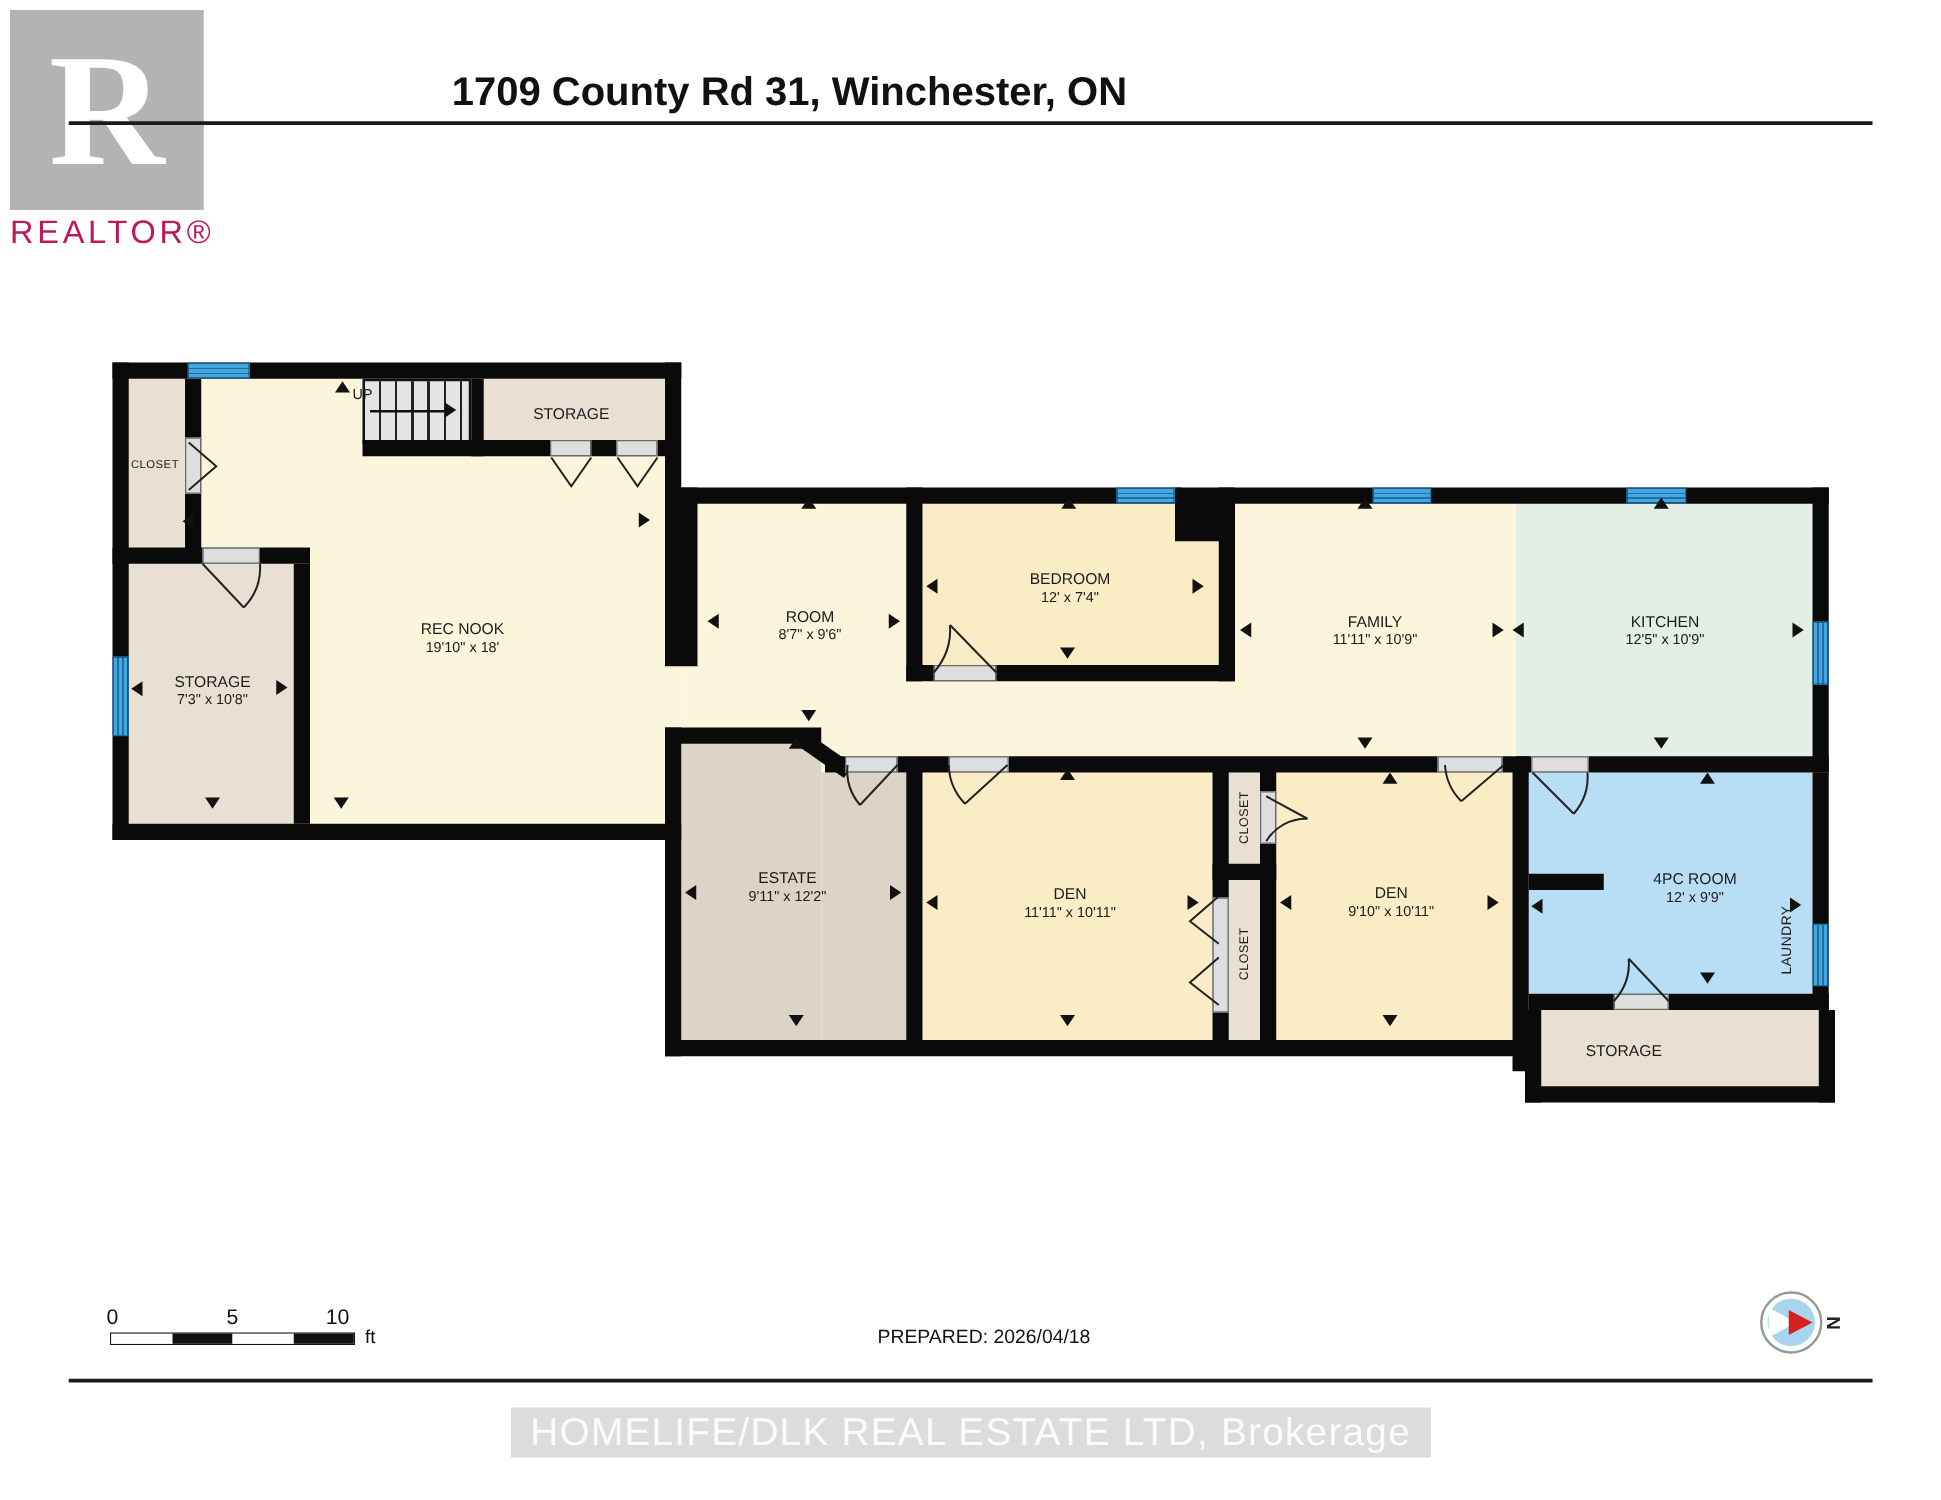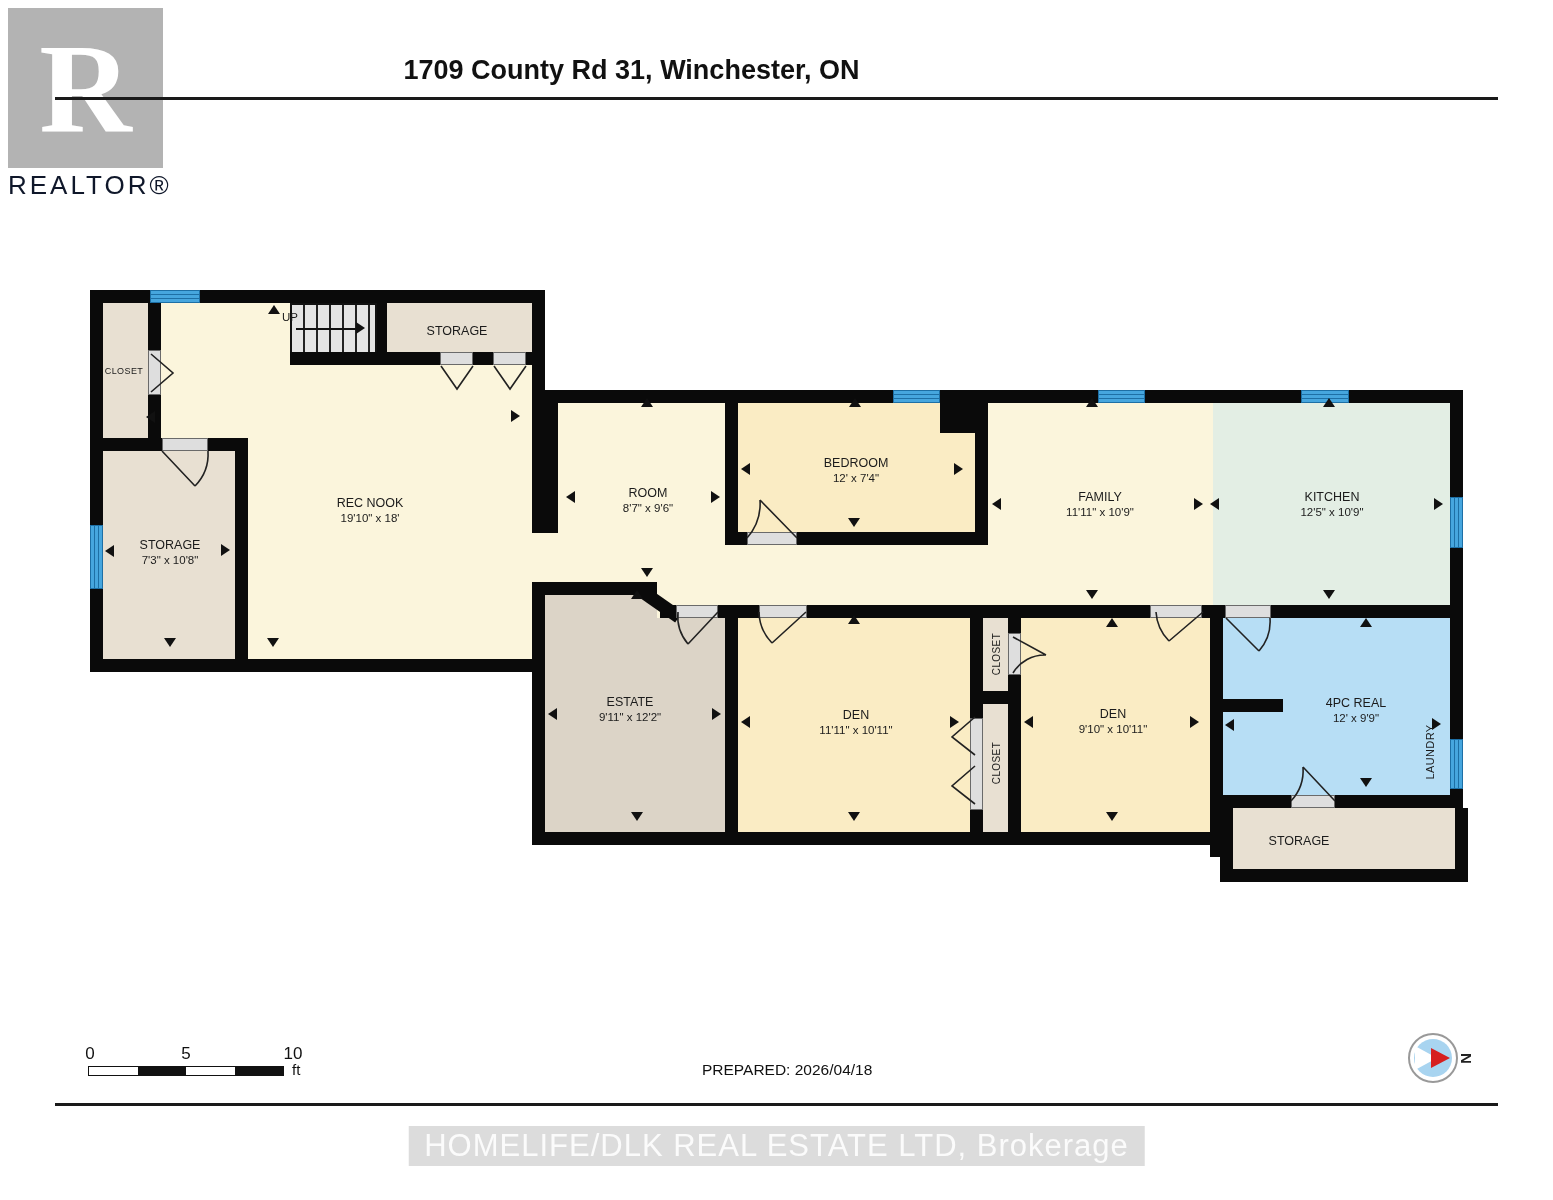--- a/index.html
+++ b/index.html
@@ -21,22 +21,22 @@
   .a-up{border-width:0 6.5px 9px 6.5px;border-color:transparent transparent #111 transparent;}
   .a-down{border-width:9px 6.5px 0 6.5px;border-color:#111 transparent transparent transparent;}
   .a-left{border-width:6.5px 9px 6.5px 0;border-color:transparent #111 transparent transparent;}
   .a-right{border-width:6.5px 0 6.5px 9px;border-color:transparent transparent transparent #111;}
   .stairs{position:absolute;background:#e4e4e4;background-image:repeating-linear-gradient(90deg,transparent 0 11px,#222 11px 13px);
           border:2px solid #111;box-sizing:border-box;}
   .hline{position:absolute;background:#1a1a1a;}
   #logo-box{position:absolute;left:8px;top:8px;width:155px;height:160px;background:#b3b3b3;
             display:flex;align-items:center;justify-content:center;}
   #logo-r{color:#fff;font-family:"Liberation Serif",serif;font-weight:bold;font-size:128px;line-height:1;}
-  #logo-text{position:absolute;left:8px;top:170px;width:172px;color:#0f172a;font-size:26px;letter-spacing:3px;}
-  #title{position:absolute;left:0;top:55px;width:1263px;text-align:center;font-size:27px;font-weight:bold;}
+  #logo-text{position:absolute;left:8px;top:170px;width:172px;color:#be185d;font-size:26px;letter-spacing:3px;}
+  #title{position:absolute;left:0;top:55px;width:1263px;text-align:center;font-size:32px;font-weight:bold;}
   #subtitle{position:absolute;left:0;top:109px;width:1553px;text-align:center;font-size:15.5px;}
   #subtitle .b{font-weight:bold;margin-right:18px;}
   #scalebar{position:absolute;left:88px;top:1066px;width:196px;height:10px;border:1px solid #111;
             box-sizing:border-box;display:flex;}
   #scalebar div{height:100%;}
   .scale-num{position:absolute;top:1044px;font-size:17px;transform:translateX(-50%);}
   #prepared{position:absolute;left:702px;top:1061px;font-size:15.5px;}
   #compass{position:absolute;left:1408px;top:1033px;width:50px;height:50px;border:2px solid #999;
            border-radius:50%;background:#fff;box-sizing:border-box;}
   #compass .inner{position:absolute;left:4px;top:4px;width:38px;height:38px;border-radius:50%;background:#a8d4f0;}
@@ -235,29 +235,29 @@
     <div>DEN</div>
     <div class="dims">11'11" x 10'11"</div>
   </div>
   <div class="rlabel" style="left:1113px;top:722px;">
     <div>DEN</div>
     <div class="dims">9'10" x 10'11"</div>
   </div>
   <div class="rlabel vert" style="left:996px;top:654px;">CLOSET</div>
   <div class="rlabel vert" style="left:996px;top:763px;">CLOSET</div>
   <div class="rlabel" style="left:1356px;top:711px;">
-    <div>4PC REAL</div>
+    <div>4PC ROOM</div>
     <div class="dims">12' x 9'9"</div>
   </div>
   <div class="rlabel vert" style="left:1430px;top:752px;font-size:11px;">LAUNDRY</div>
   <div class="rlabel" style="left:1299px;top:841px;">STORAGE</div>
 
   <span class="scale-num" style="left:90px;">0</span>
   <span class="scale-num" style="left:186px;">5</span>
-  <span class="scale-num" style="left:293px;">10</span>
+  <span class="scale-num" style="left:270px;">10</span>
   <div id="scalebar">
     <div style="width:25%;background:#fff;"></div>
     <div style="width:25%;background:#111;"></div>
     <div style="width:25%;background:#fff;"></div>
     <div style="width:25%;background:#111;"></div>
   </div>
   <span class="abs" style="left:292px;top:1061px;font-size:15px;">ft</span>
 
   <div id="prepared">PREPARED: 2026/04/18</div>
 

